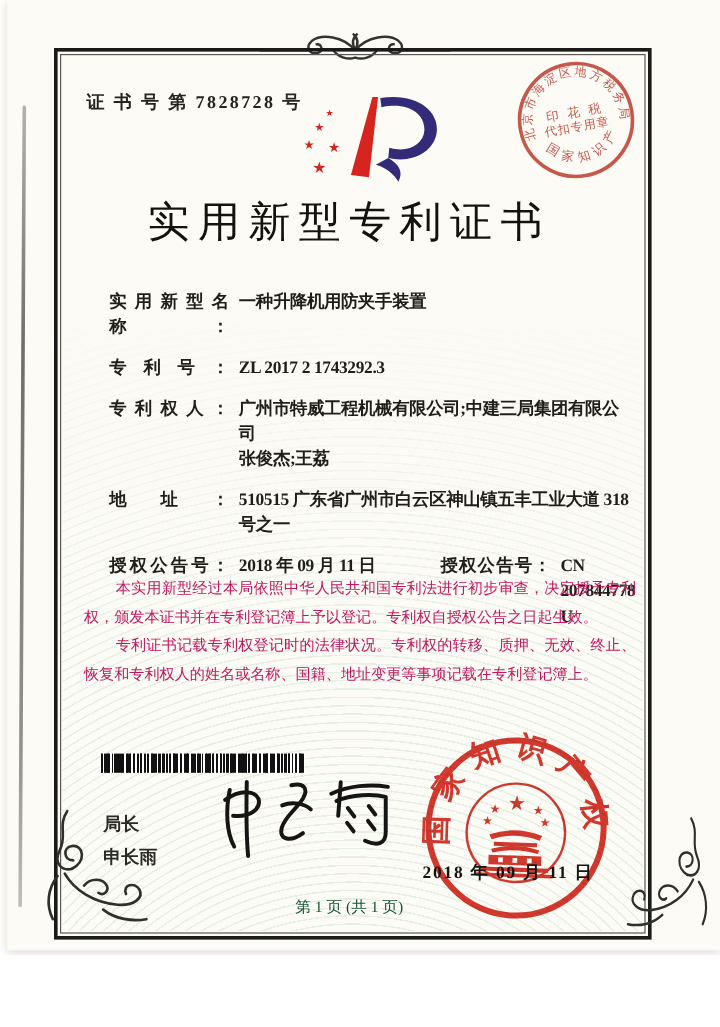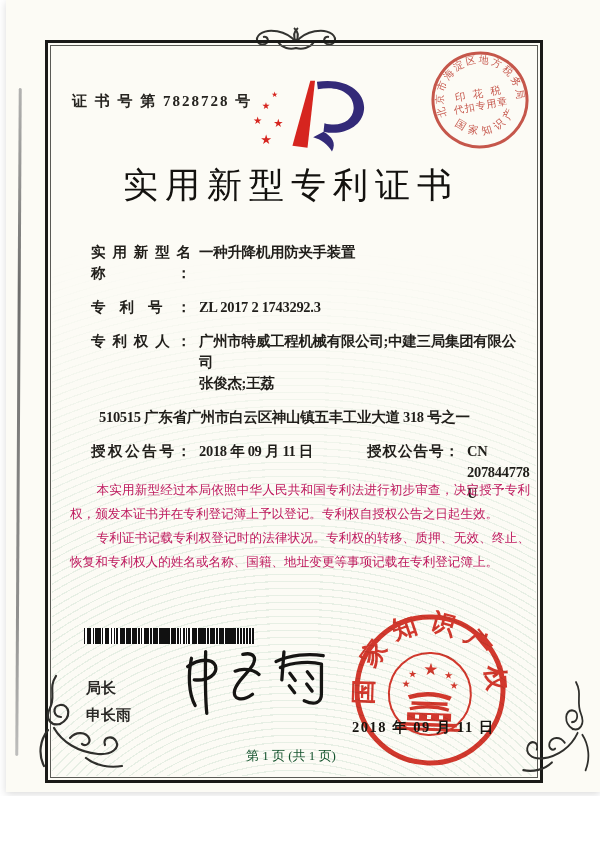--- a/index.html
+++ b/index.html
@@ -8,21 +8,21 @@
   .paper{position:absolute;left:6px;top:0;width:594px;height:792px;background:#fcfbf5;
          box-shadow:0 2px 8px rgba(0,0,0,.15);}
   .page-edge{position:absolute;left:17px;top:88px;width:2.5px;height:668px;border-radius:2px;
          background:linear-gradient(#9a9a9a,#3f3f3f 30%,#6e6e6e 80%,#aaa);opacity:.75;transform:rotate(.3deg);}
   .frame{position:absolute;left:45px;top:40px;width:492px;height:737px;border:3px solid #1a1a18;}
   .frame-inner{position:absolute;inset:2px;border:1px solid #5a5a55;}
   .guilloche{position:absolute;inset:4px;pointer-events:none;
      background:repeating-radial-gradient(circle at 50% 130%, rgba(105,170,130,.14) 0 1.2px, rgba(0,0,0,0) 1.2px 7px);
      -webkit-mask-image:linear-gradient(to bottom,transparent 28%,#000 70%);
      mask-image:linear-gradient(to bottom,transparent 28%,#000 70%);}
-  .cert-no{position:absolute;left:72px;top:92px;font-size:15px;font-weight:600;letter-spacing:2px;color:#262420;}
+  .cert-no{position:absolute;left:72px;top:76px;font-size:15px;font-weight:600;letter-spacing:2px;color:#262420;}
   .logo{position:absolute;left:235px;top:78px;width:145px;height:80px;}
   .title{position:absolute;left:45px;top:162px;width:492px;text-align:center;font-size:35px;
          font-weight:500;letter-spacing:7px;color:#14120f;}
   .fields{position:absolute;left:72px;top:242px;width:458px;font-size:14.5px;font-weight:700;color:#201e1a;}
   .field{display:flex;margin-bottom:13px;line-height:21px;margin-left:19px;}
   .flabel{width:100px;flex:none;text-align:justify;text-align-last:justify;}
   .fvalue{flex:1;padding-left:8px;white-space:pre-line;letter-spacing:-.3px;}
   .gv1{flex:none;width:158px;}
   .flabel2{width:92px;flex:none;margin-left:10px;text-align:justify;text-align-last:justify;}
   .body-text{position:absolute;left:70px;top:478px;width:460px;font-size:12.6px;line-height:24px;
@@ -124,20 +124,21 @@
     <div class="field">
       <span class="flabel">专利号：</span>
       <span class="fvalue">ZL 2017 2 1743292.3</span>
     </div>
     <div class="field">
       <span class="flabel">专利权人：</span>
       <span class="fvalue">广州市特威工程机械有限公司;中建三局集团有限公司
 张俊杰;王荔</span>
     </div>
     <div class="field">
+      <span class="flabel">地址：</span>
       <span class="fvalue">510515 广东省广州市白云区神山镇五丰工业大道 318 号之一</span>
     </div>
     <div class="field">
       <span class="flabel">授权公告号：</span>
       <span class="fvalue gv1">2018 年 09 月 11 日</span>
       <span class="flabel2">授权公告号：</span>
       <span class="fvalue">CN 207844778 U</span>
     </div>
   </div>
 

